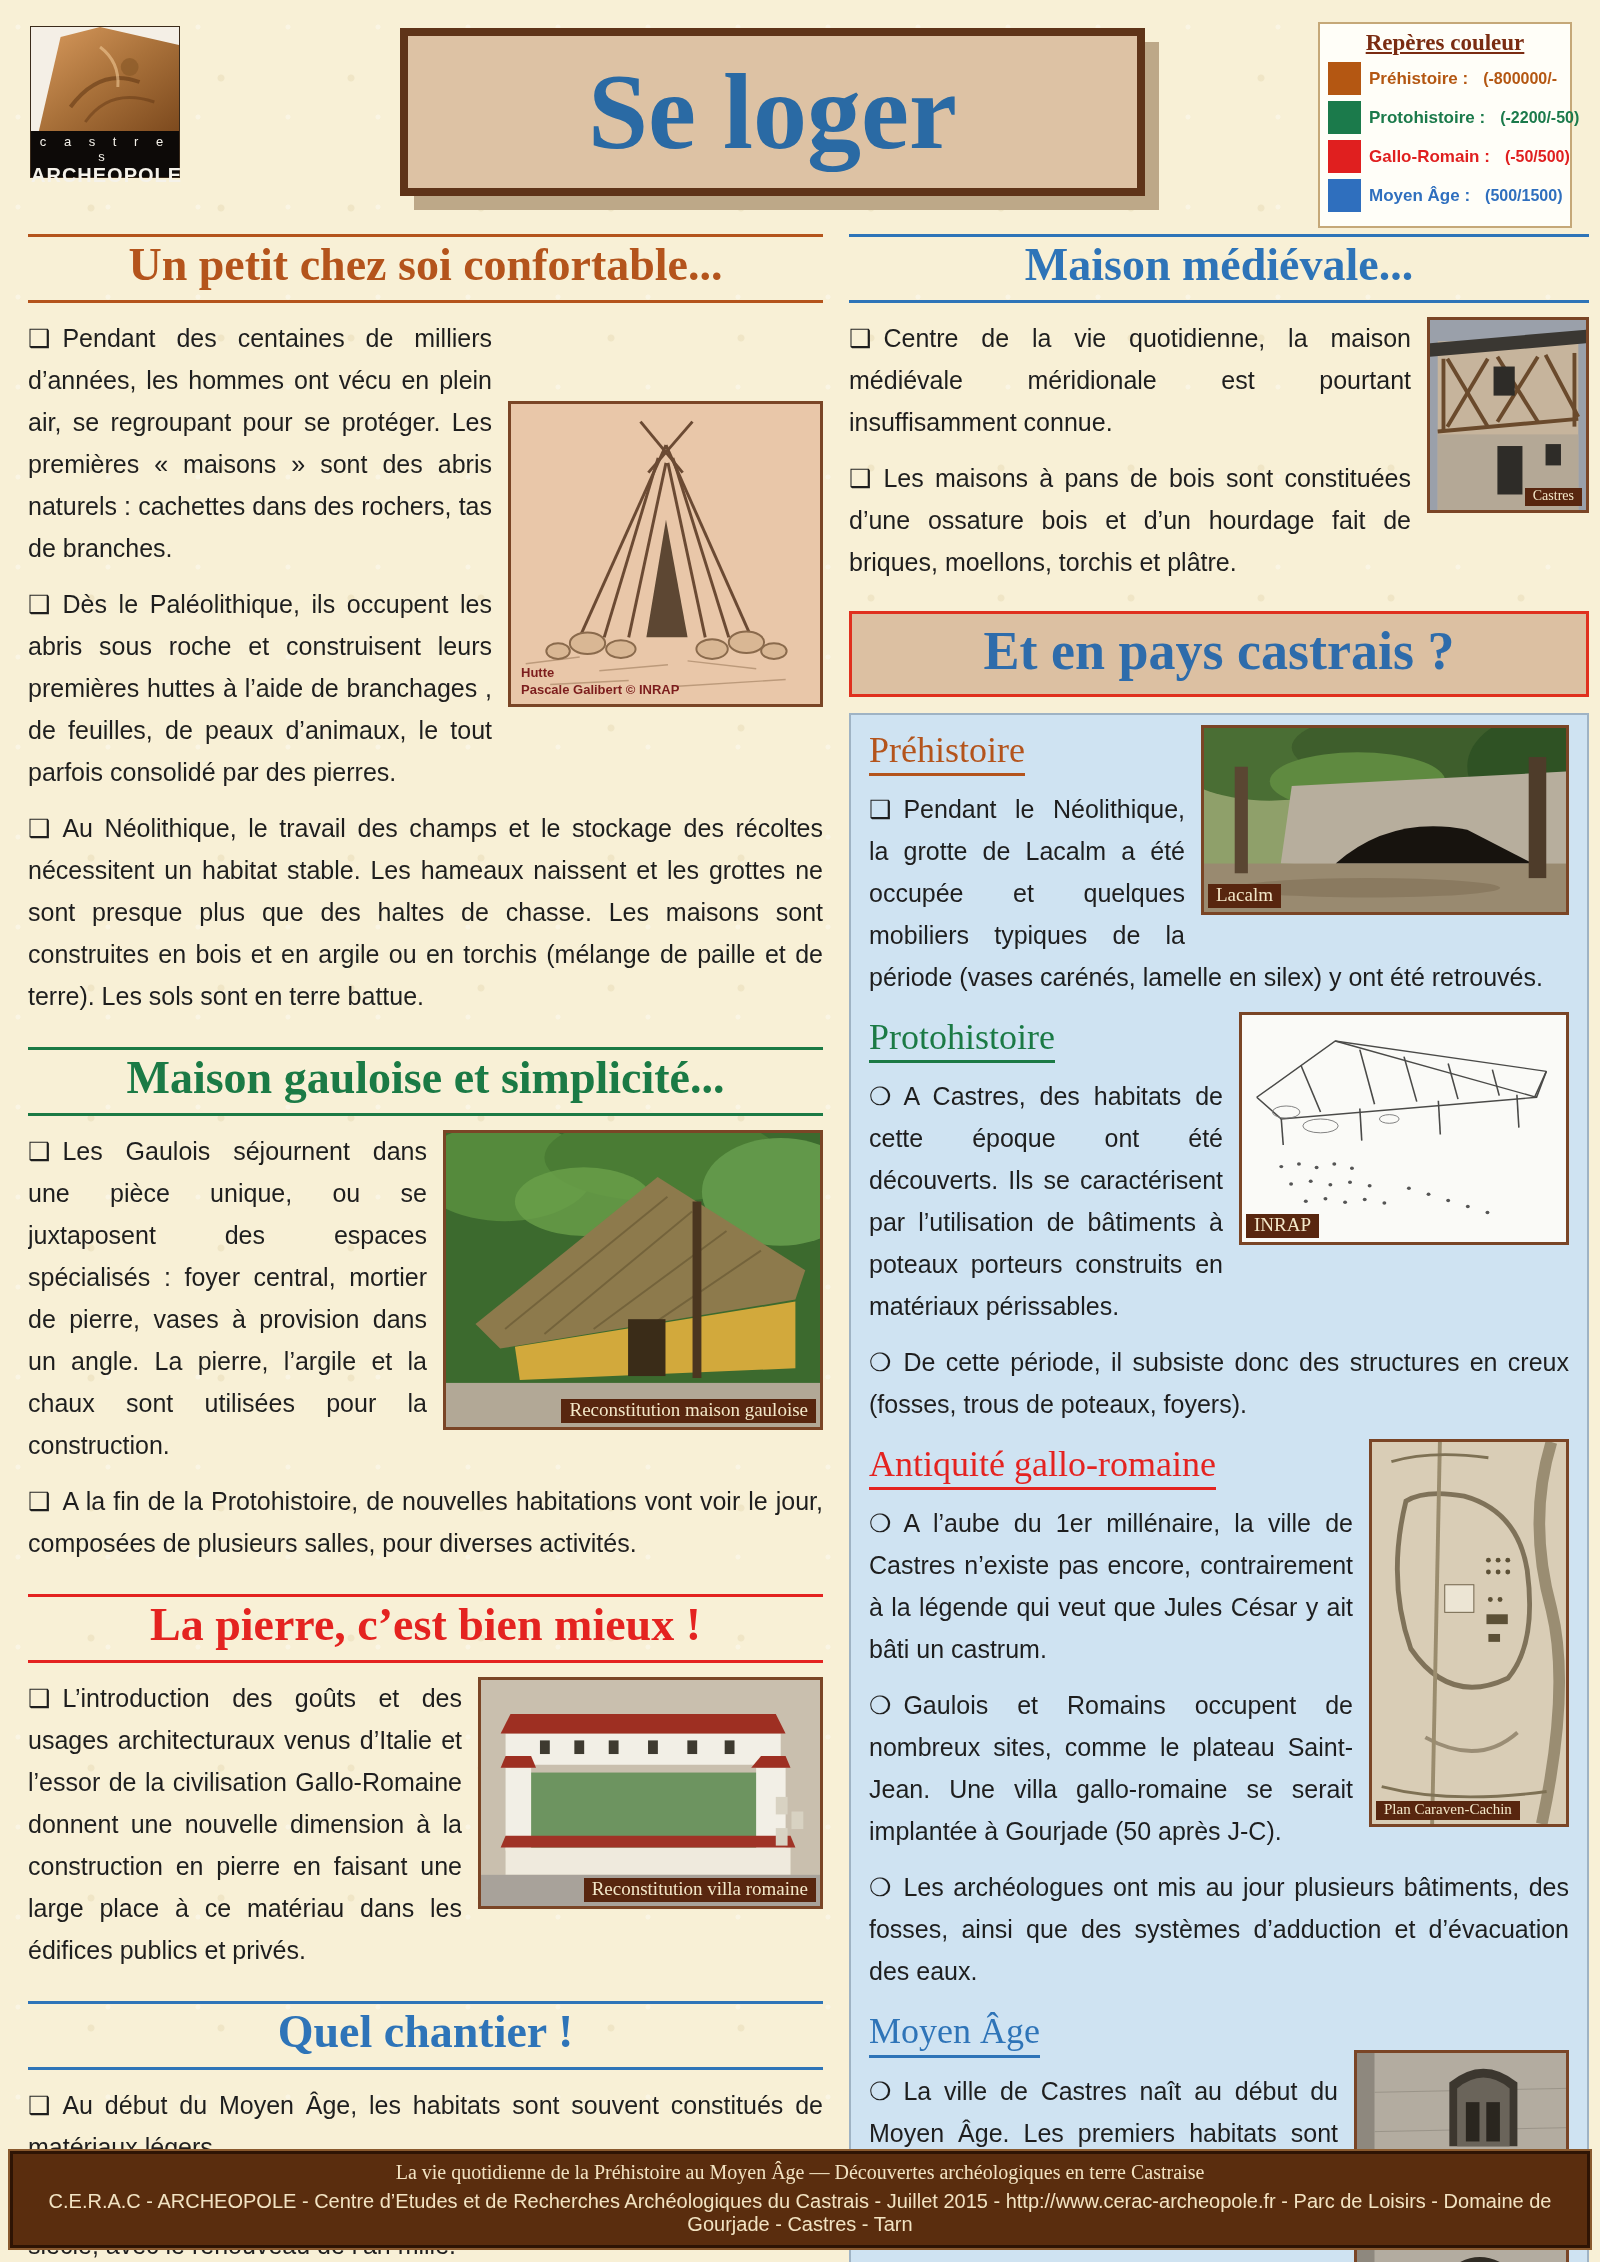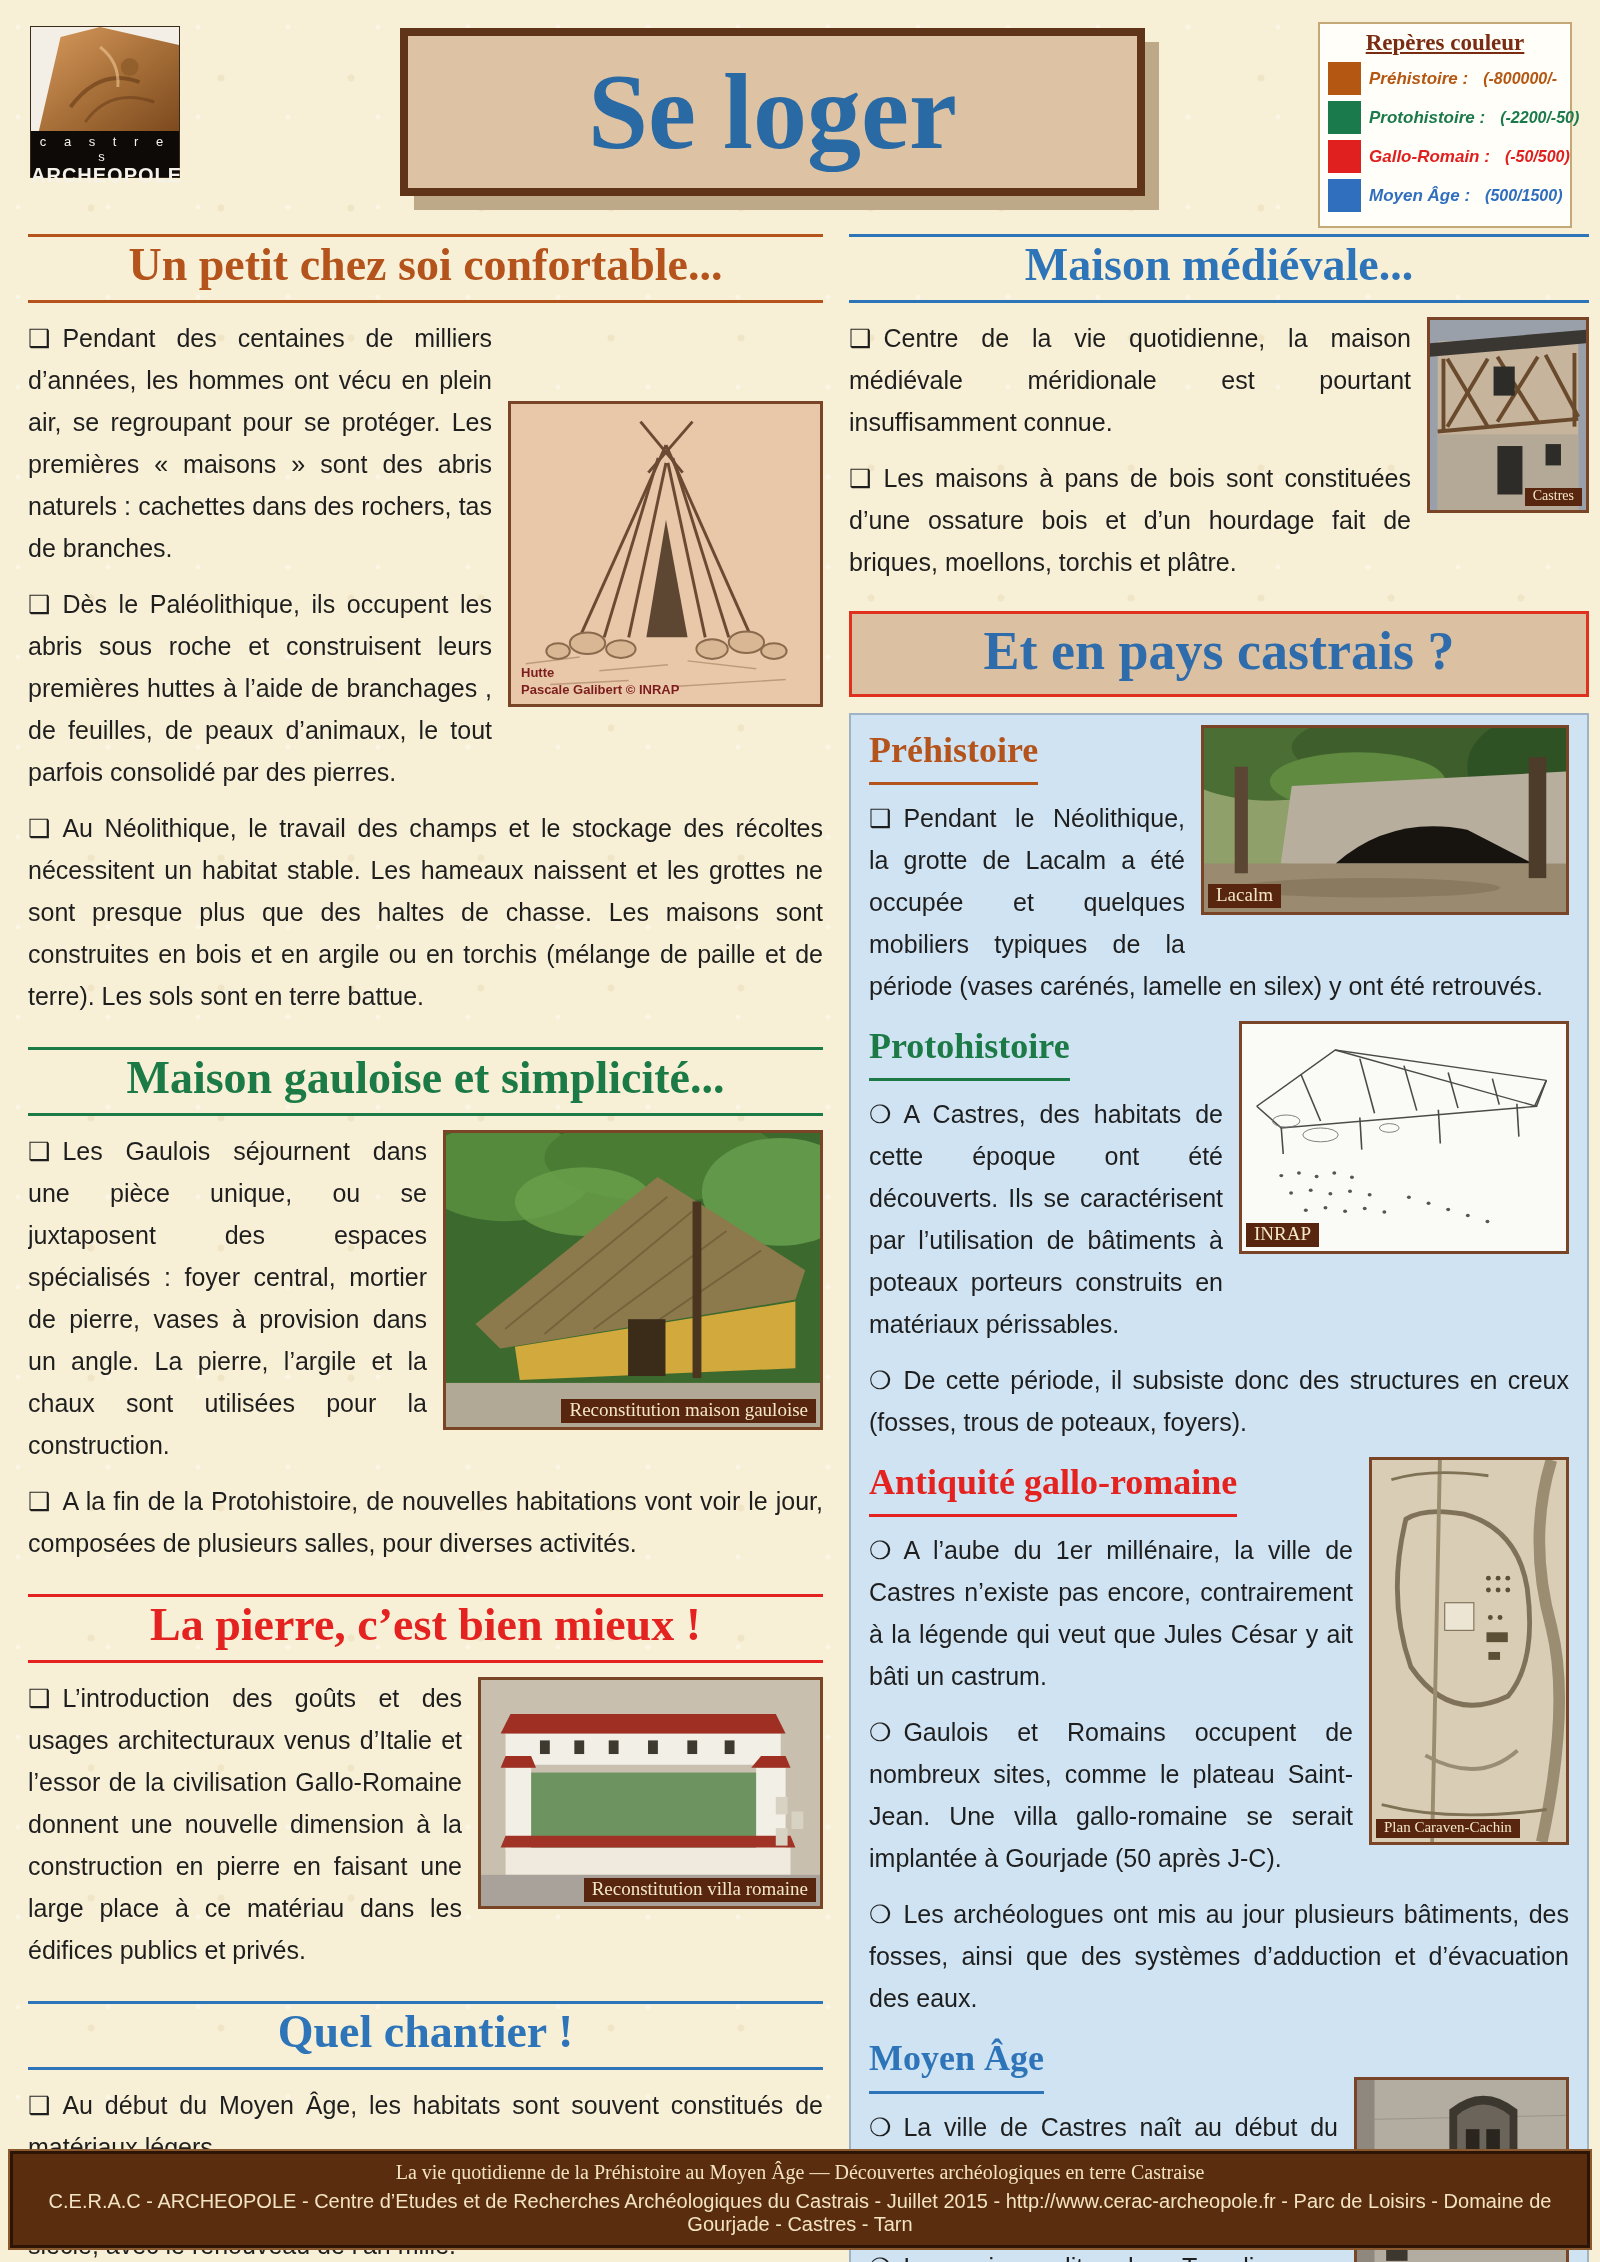--- a/index.html
+++ b/index.html
@@ -26,21 +26,21 @@
   }
   .title-box h1{ font-family:"Liberation Serif", serif; font-weight:bold; font-size:108px; color:#2a6aa4; line-height:1; }
   .legend{
     position:absolute; right:28px; top:22px; width:254px;
     background:#fffef8; border:2px solid #c5a878; padding:6px 8px 8px 8px;
   }
   .legend-title{
     font-family:"Liberation Serif", serif; font-weight:bold; font-size:23px; color:#7a2c12;
     text-align:center; text-decoration:underline; margin-bottom:6px;
   }
-  .legend-row{ display:flex; align-items:center; margin-bottom:6px;font-style:italic; }
+  .legend-row{ display:flex; align-items:center; margin-bottom:6px; }
   .swatch{ width:33px; height:33px; margin-right:8px; flex:none; }
   .legend-label{ font-weight:bold; font-size:17px; white-space:nowrap; }
   .legend-val{ font-size:16px; font-weight:bold; margin-left:15px; white-space:nowrap; }
   .c0{ color:#b45712; } .c1{ color:#1b7a4b; } .c2{ color:#e01f1f; } .c3{ color:#2f6fbe; }
   
   .cols{ display:flex; gap:26px; padding:0 28px; align-items:flex-start; }
   .col-left{ width:795px; flex:none; }
   .col-right{ width:740px; flex:none; }
   .sec{ overflow:hidden; margin-bottom:10px; }
   .sec-h{
@@ -73,22 +73,22 @@
   .fig-plan .chip, .fig-temp .chip{ font-size:15px; }
   
   .banner{
     background:#dcc0a2; border:3px solid #e0301e; margin:14px 0 16px 0;
     text-align:center; font-family:"Liberation Serif", serif; font-weight:bold;
     font-size:54px; color:#2e6cab; padding:6px 0 12px 0;
   }
   .panel{ background:#cfe3f2; border:2px solid #9fb3c4; padding:10px 18px 6px 18px; }
   .sub{ overflow:hidden; }
   .sub-h{
-    display:inline-block; font-family:"Liberation Serif", serif; font-weight:bold; font-size:36px;
-    border-bottom:3px solid currentColor; line-height:1.2; margin:4px 0 12px 0; padding-bottom:10px;
+    display:inline-block; font-family:"Liberation Serif", serif; font-weight:normal; font-size:36px;
+    border-bottom:3px solid currentColor; line-height:1.2; margin:4px 0 12px 0; padding-bottom:1px;
   }
   
   .footer{
     position:absolute; left:10px; right:10px; bottom:14px;
     background:#5a2d0e; border:3px solid #2e1404; outline:2px solid #8a5a2e;
     color:#f2e3c2; text-align:center; padding:7px 10px 9px 10px;
   }
   .footer-l1{ font-family:"Liberation Serif", serif; font-size:20px; margin-bottom:6px; }
   .footer-l2{ font-size:20px; }
 </style>

